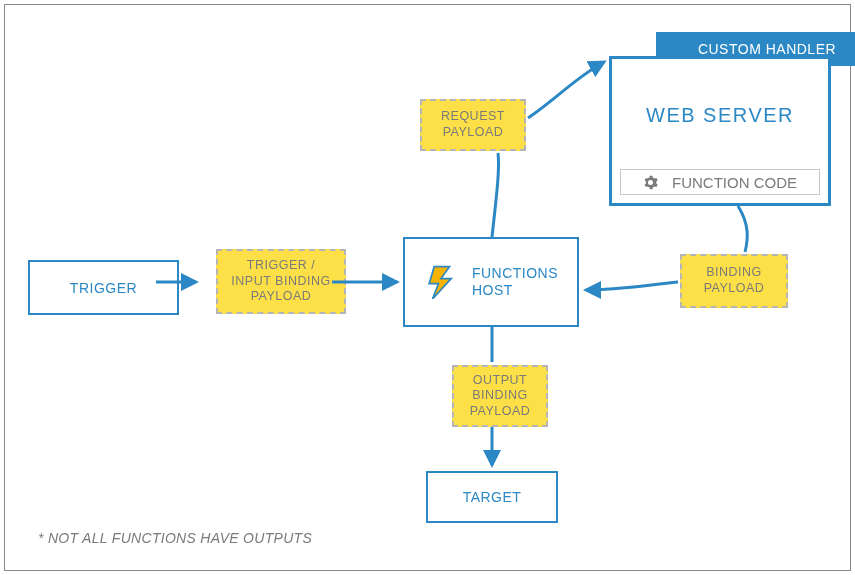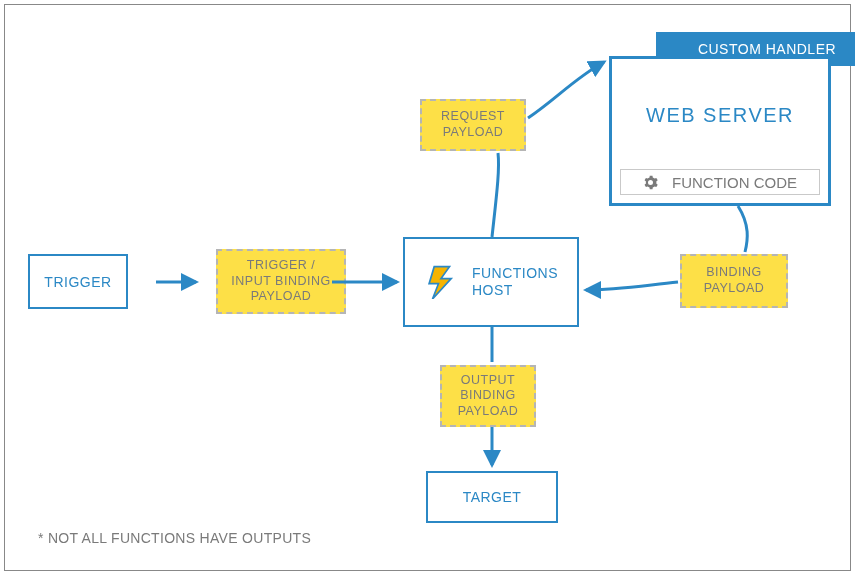--- a/index.html
+++ b/index.html
@@ -106,21 +106,21 @@
   }
   .inner-row { display:flex; align-items:center; justify-content:center;gap:8px; }
 </style>
 </head>
 <body>
 
 <div class="canvas">
 
   <div class="outer-border"></div>
 
-  <div class="box box-blue" style="left:28px; top:254px; width:100px; height:55px;">
+  <div class="box box-blue" style="left:28px; top:260px; width:151px; height:55px;">
     <span>TRIGGER</span>
   </div>
 
   <div class="box box-dash" style="left:216px; top:249px; width:130px; height:65px; white-space:pre-line;">
     <span>TRIGGER /
 INPUT BINDING
 PAYLOAD</span>
   </div>
 
   <div class="box box-blue" style="left:403px; top:237px; width:176px; height:90px;">
@@ -155,31 +155,31 @@
       </svg>
     </span>
     <span>FUNCTION CODE</span>
   </div>
 
   <div class="box box-dash" style="left:680px; top:254px; width:108px; height:54px; white-space:pre-line;">
     <span>BINDING
 PAYLOAD</span>
   </div>
 
-  <div class="box box-dash" style="left:440px; top:365px; width:96px; height:62px; white-space:pre-line;">
+  <div class="box box-dash" style="left:452px; top:365px; width:96px; height:62px; white-space:pre-line;">
     <span>OUTPUT
 BINDING
 PAYLOAD</span>
   </div>
 
   <div class="box box-blue" style="left:426px; top:471px; width:132px; height:52px;">
     <span>TARGET</span>
   </div>
 
-  <div class="footnote" style="left:38px; top:530px;">
+  <div class="footnote" style="left:38px; top:530px;font-style:italic;">
     <span>* NOT ALL FUNCTIONS HAVE OUTPUTS</span>
   </div>
 
   <svg class="arrows" viewBox="0 0 855 575">
     <defs>
       <marker id="arrowhead" markerWidth="6" markerHeight="6" refX="5" refY="3" orient="auto" markerUnits="strokeWidth">
         <path d="M0,0 L6,3 L0,6 Z" fill="#2b88c5"></path>
       </marker>
     </defs>
     <g stroke="#2b88c5" stroke-width="3" fill="none">

